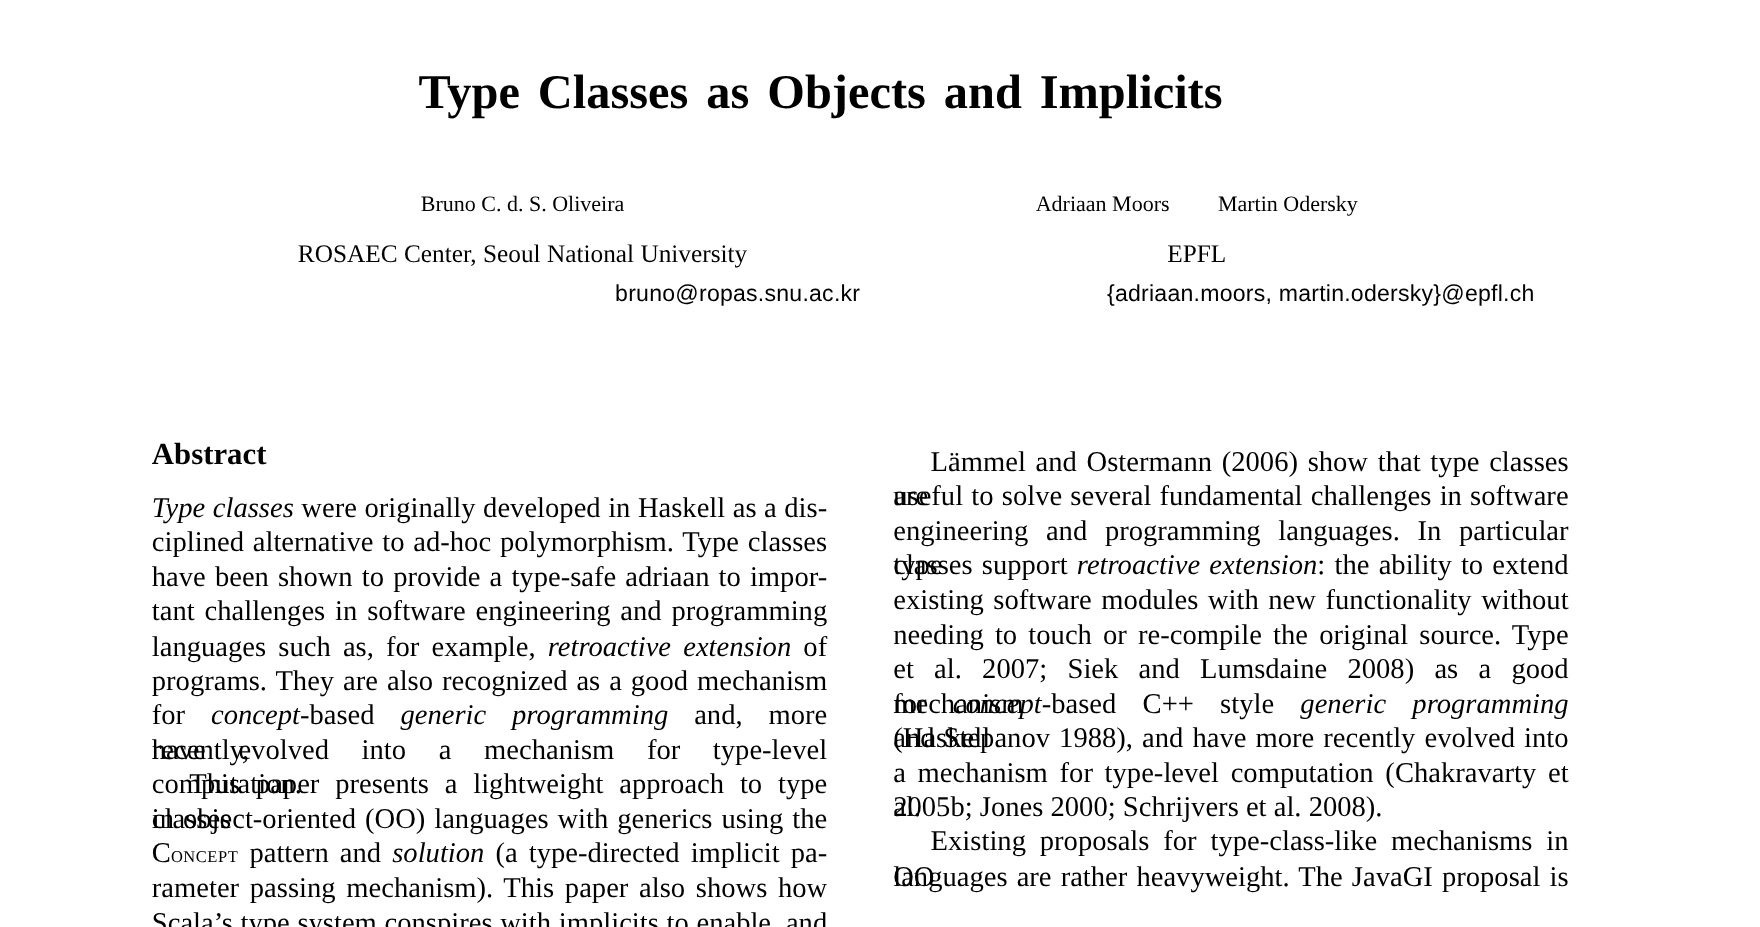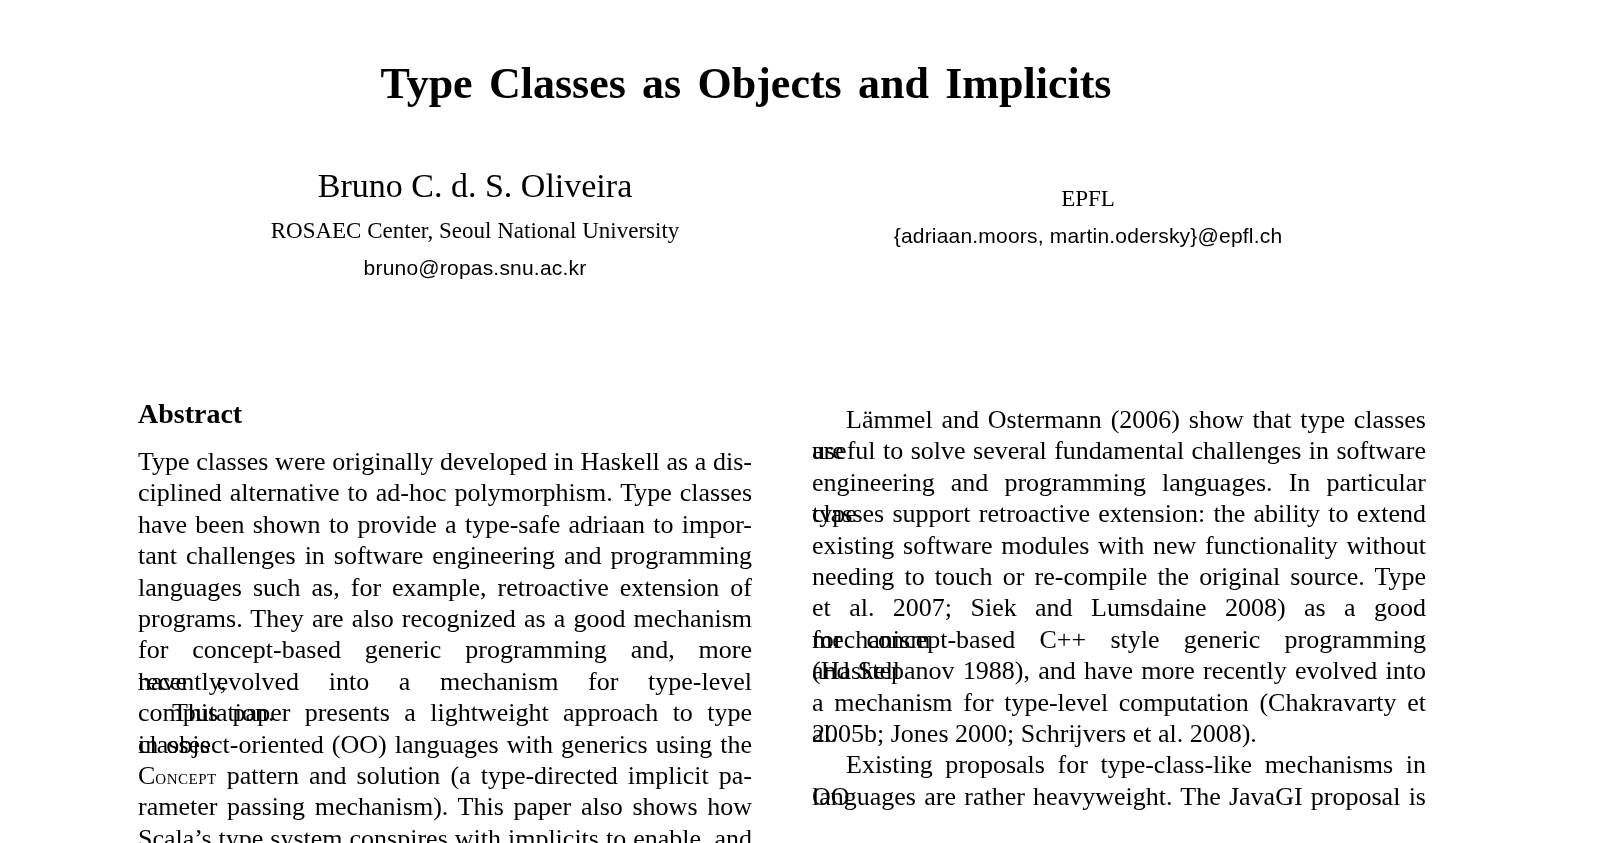--- a/index.html
+++ b/index.html
@@ -12,51 +12,53 @@
   }
   .page-title {
     position: absolute; top: 58px; left: 0; width: 1492px;
     text-align: center;
     font-size: 44px; font-weight: bold;
     word-spacing: 0.12em;
   }
   .author-block { position: absolute; top: 170px; text-align: center; }
   #author-block-left  { left: 168px; width: 614px; }
   #author-block-right { left: 781px; width: 614px; }
-  .author-names { font-size: 34px; line-height: 32px; }
+  .author-names { font-size: 20px; line-height: 32px; }
   .author-name { display: inline-block; }
   .author-name + .author-name { margin-left: 44px; }
   .author-affiliation { font-size: 23px; line-height: 30px; margin-top: 14px; }
   .author-email {
     font-family: "Liberation Sans", sans-serif;
     font-size: 21px; line-height: 28px; margin-top: 8px;
     letter-spacing: 0.2px;
+    text-align: right;
   }
   .column { position: absolute; width: 614px; font-size: 26px; line-height: 31.4px; }
   #col-left  { left: 138px; top: 398px; }
   #col-right { left: 812px; top: 404px; }
   .section-heading { font-size: 28px; font-weight: bold; line-height: 32px; margin-bottom: 16px; }
   .line { text-align: justify; text-align-last: justify; height: 31.4px; overflow: visible; }
   .line.last  { text-align-last: left; }
   .line.first { text-indent: 34px; }
-  .seg-i  { }
+  .seg-i  { font-style: italic; }
   .seg-sc { font-size: 15px; letter-spacing: 0.5px; }
 </style>
 </head>
 <body>
 
 <div class="page-title">Type Classes as Objects and Implicits</div>
 
 <div class="author-block" id="author-block-left">
   <div class="author-names"><span class="author-name">Bruno C. d. S. Oliveira</span></div>
   <div class="author-affiliation">ROSAEC Center, Seoul National University</div>
   <div class="author-email">bruno@ropas.snu.ac.kr</div>
 </div>
 
 <div class="author-block" id="author-block-right">
+  <div class="author-names"><span class="author-name">Adriaan Moors</span><span class="author-name">Martin Odersky</span></div>
   <div class="author-affiliation">EPFL</div>
   <div class="author-email">{adriaan.moors, martin.odersky}@epfl.ch</div>
 </div>
 
 <div class="column" id="col-left">
   <div class="section-heading">Abstract</div>
   <div>
       <div class="line"><span class="seg seg-i">Type classes</span><span class="seg"> were originally developed in Haskell as a dis-</span></div>
       <div class="line"><span class="seg">ciplined alternative to ad-hoc polymorphism. Type classes</span></div>
       <div class="line"><span class="seg">have been shown to provide a type-safe adriaan to impor-</span></div>

